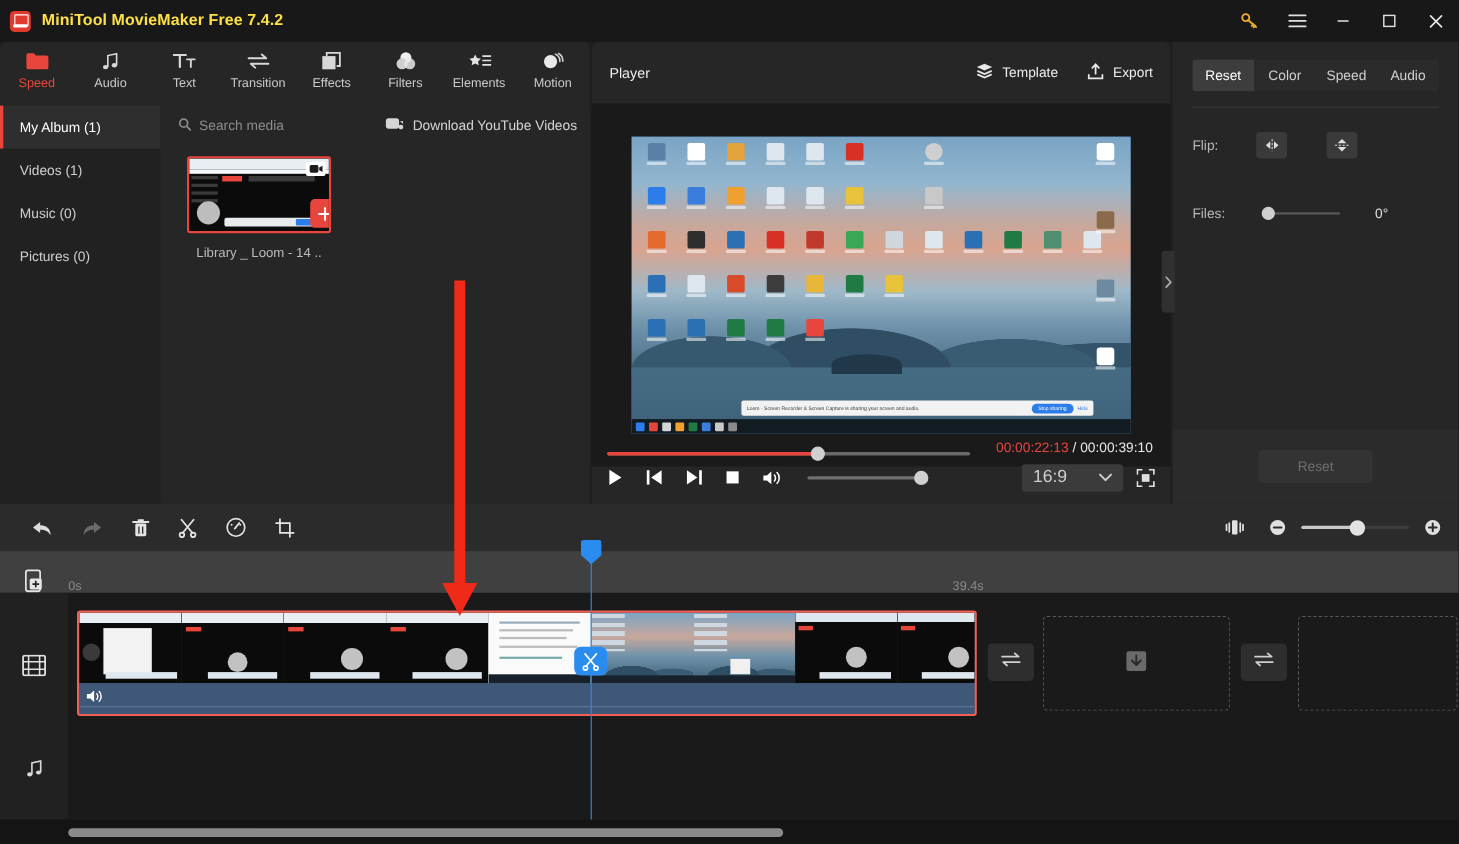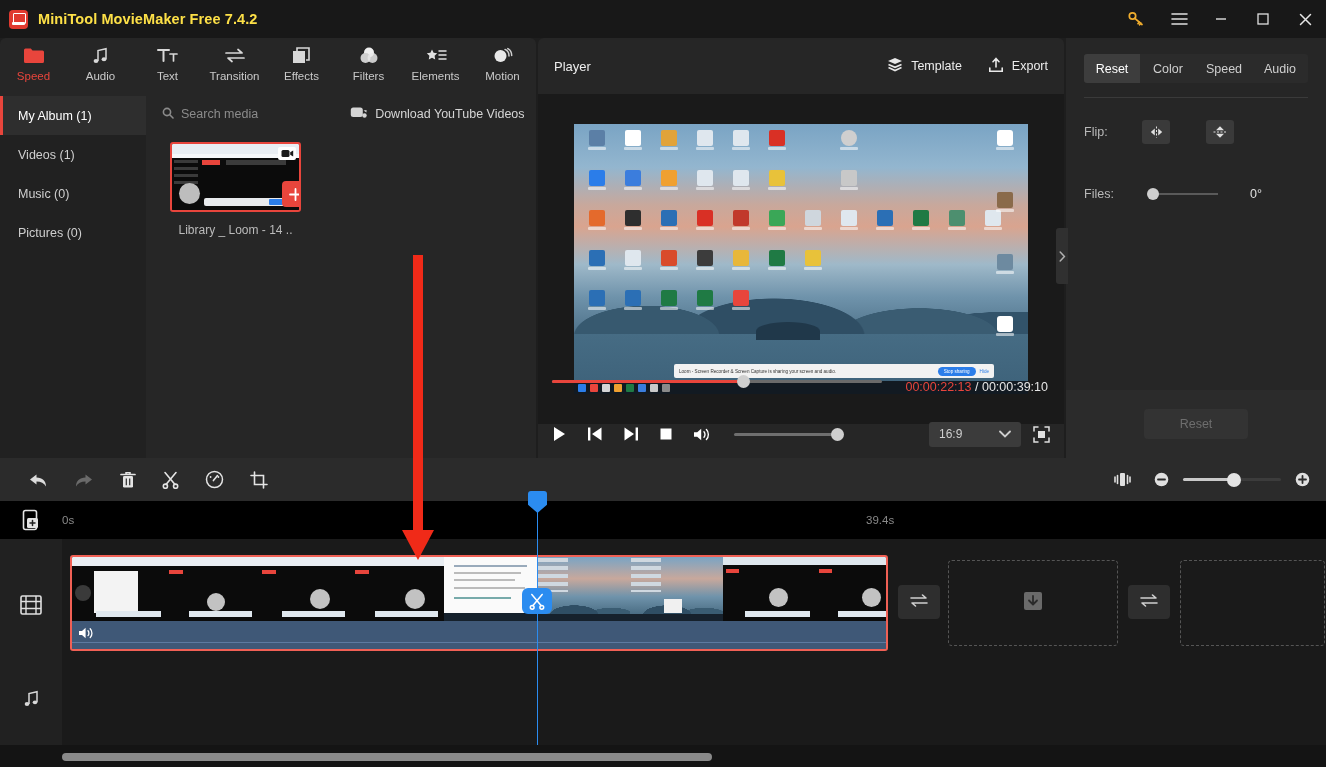--- a/index.html
+++ b/index.html
@@ -111,32 +111,32 @@
   .rgrp{ position:absolute; right:6px; top:6px; display:flex; flex-direction:column; gap:24px; align-items:center;}
   .mgrp{ position:absolute; left:222px; top:6px; display:grid; grid-template-columns:repeat(6,34px); gap:2px;}
   .taskbar{ position:absolute; left:0; right:0; bottom:0; height:13px; background:#121a22; display:flex; align-items:center; gap:4px; padding:0 4px;}
   .taskbar b{ width:8px; height:8px; border-radius:1px; display:block;}
   .loombar{ position:absolute; left:100px; right:34px; bottom:16px; height:14px; background:#f2f2f2; border-radius:2px; display:flex; align-items:center; padding:0 5px; gap:4px;}
   .loombar .lt{ font-size:4.6px; color:#333; white-space:nowrap;}
   .loombar .lb{ margin-left:auto; background:#2b7de9; color:#fff; font-size:4.6px; border-radius:7px; padding:2px 6px; white-space:nowrap;}
   .loombar .lk{ font-size:4.6px; color:#2b7de9;}
 
   .pctrl{ position:absolute; left:0; right:0; bottom:0; height:78px; }
-  .seekrow{ display:flex; align-items:flex-start; padding:0 8px; height:34px;}
+  .seekrow{ display:flex; align-items:flex-end; padding:0 8px; height:34px;}
   .seek{ position:relative; width:330px; height:3px; background:#6a6a6a; border-radius:2px; margin-left:6px;}
   .seek .fill{ position:absolute; left:0; top:0; bottom:0; width:58%; background:#e8453c; border-radius:2px;}
   .seek .knob{ position:absolute; left:58%; top:50%; width:13px; height:13px; margin-left:-6px; margin-top:-6.5px; border-radius:50%; background:#cfcfcf;}
   .times{ margin-left:auto; font-size:12.5px; color:#e6e6e6; margin-right:8px; white-space:nowrap;}
   .times .cur{ color:#e8453c;}
   .btnrow{ display:flex; align-items:center; height:40px; padding:0 14px; gap:20px;}
   .pbtn{ display:flex; align-items:center; justify-content:center; cursor:pointer;}
   .volbar{ position:relative; width:108px; height:3px; background:#6f6f6f; border-radius:2px; margin-left:4px;}
   .volbar .vk{ position:absolute; right:-2px; top:-5px; width:13px; height:13px; border-radius:50%; background:#cfcfcf;}
   .ratio{ margin-left:auto; display:flex; align-items:center; gap:12px;}
-  .ratiosel{ width:92px; height:25px; background:#3b3b3b; border-radius:3px; display:flex; align-items:center; padding:0 10px; font-size:12px; color:#cfcfcf;}
+  .ratiosel{ width:92px; height:25px; background:#3b3b3b; border-radius:3px; display:flex; align-items:center; padding:0 10px; font-size:16px; color:#cfcfcf;}
   .ratiosel .cv{ margin-left:auto;}
 
   
   .rightpanel{ position:absolute; left:1066px; top:38px; width:260px; height:420px; background:#262626;}
   .rphead{ height:56px; display:flex; align-items:center; padding-left:16px; font-size:13px; color:#ededed; background:#2b2b2b;}
   .rptabs{ display:flex; margin:16px 18px 0 18px; background:#2b2b2b; border-radius:3px; overflow:hidden;}
   .rptab{ flex:1; height:29px; display:flex; align-items:center; justify-content:center; font-size:12.5px; color:#cfcfcf;}
   .rptab.active{ background:#3d3d3d; color:#fff;}
   .rpdiv{ height:1px; background:#3a3a3a; margin:14px 18px 0 18px;}
   .prow{ display:flex; align-items:center; padding:0 18px; margin-top:20px; height:28px;}
@@ -151,21 +151,21 @@
   .collapse{ position:absolute; left:-10px; top:190px; width:12px; height:56px; background:#303030; border-radius:3px 0 0 3px; display:flex; align-items:center; justify-content:center; color:#b0b0b0; font-size:10px;}
 
   
   .tlbar{ position:absolute; left:0; top:458px; width:1326px; height:43px; background:#2b2b2b; display:flex; align-items:center;}
   .tlicons{ display:flex; align-items:center; gap:26px; margin-left:28px;}
   .tlright{ margin-left:auto; display:flex; align-items:center; gap:14px; margin-right:16px;}
   .zslider{ position:relative; width:98px; height:3px; background:#3c3c3c; border-radius:2px;}
   .zslider .zf{ position:absolute; left:0; top:0; bottom:0; width:52%; background:#c9c9c9; border-radius:2px;}
   .zslider .zk{ position:absolute; left:52%; top:50%; width:14px; height:14px; margin-left:-7px; margin-top:-7px; border-radius:50%; background:#e3e3e3;}
 
-  .ruler{ position:absolute; left:0; top:501px; width:1326px; height:38px; background:#000000; display:flex; align-items:center;}
+  .ruler{ position:absolute; left:0; top:501px; width:1326px; height:38px; background:#404040; display:flex; align-items:flex-end;}
   .addtrk{ width:62px; display:flex; align-items:center; justify-content:center;}
   .rlabel{ font-size:11.5px; color:#8a8a8a; position:absolute;}
 
   .tracks{ position:absolute; left:0; top:539px; width:1326px; height:206px; background:#1a1a1a;}
   .trkhead{ position:absolute; left:0; top:0; width:62px; height:206px; background:#212121;}
   .trkhicon{ position:absolute; left:0; width:62px; display:flex; align-items:center; justify-content:center;}
   .vrow{ position:absolute; left:62px; right:0; top:16px; height:96px;}
   .clip{
     position:absolute; left:8px; top:0; width:818px; height:96px;
     border:2px solid #f06055; border-radius:3px; overflow:hidden; background:#3a4f6b;

